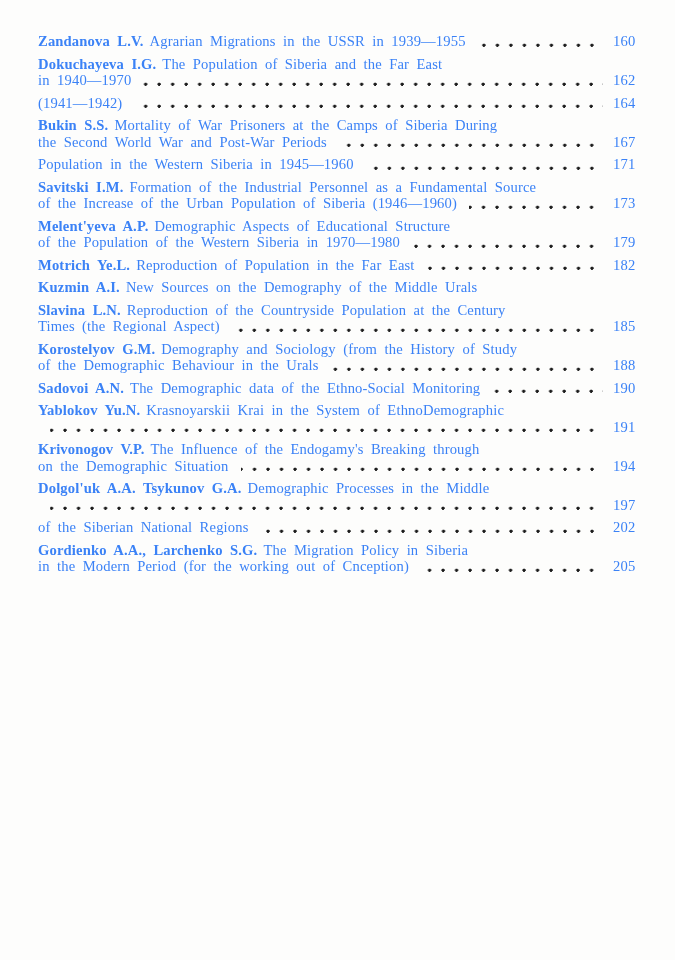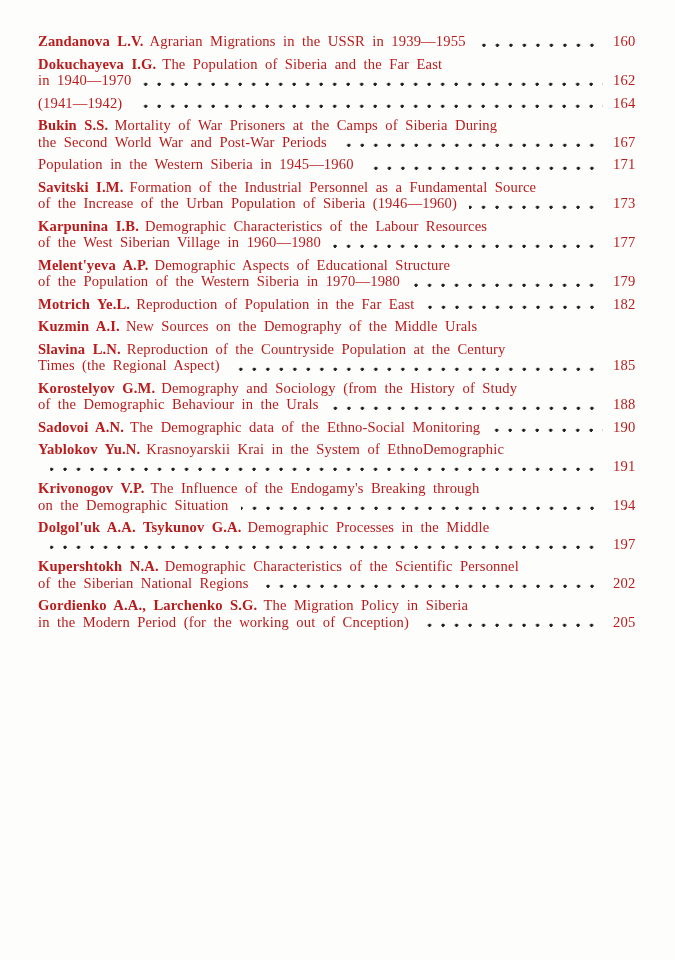--- a/index.html
+++ b/index.html
@@ -8,21 +8,21 @@
     background: #ffffff;
   }
   .page {
     position: relative;
     width: 675px;
     height: 960px;
     box-sizing: border-box;
     background: #fdfdfc;
     padding: 33px 34px 0 38px;
     font-family: "Liberation Serif", serif;
-    color: #b91c1c;
+    color: #3b82f6;
     font-size: 14.6px;
     line-height: 16.5px;
     word-spacing: 3.6px;
     letter-spacing: 0.15px;
     overflow: hidden;
   }
   .toc-list { width: 100%; }
   .entry { margin-bottom: 6px; }
   .line { white-space: nowrap; }
   .line.last {
@@ -96,28 +96,20 @@
       </div>
       <div class="entry">
         <div class="line"><span class="author">Savitski I.M.</span><span class="t">Formation of the Industrial Personnel as a Fundamental Source</span></div>
         <div class="line last">
           <span class="t2">of the Increase of the Urban Population of Siberia (1946—1960)</span>
           <span class="leader"></span>
           <span class="pagenum">173</span>
         </div>
       </div>
       <div class="entry">
-        <div class="line"><span class="author">Karpunina I.B.</span><span class="t">Demographic Characteristics of the Labour Resources</span></div>
-        <div class="line last">
-          <span class="t2">of the West Siberian Village in 1960—1980</span>
-          <span class="leader"></span>
-          <span class="pagenum">177</span>
-        </div>
-      </div>
-      <div class="entry">
         <div class="line"><span class="author">Melent'yeva A.P.</span><span class="t">Demographic Aspects of Educational Structure</span></div>
         <div class="line last">
           <span class="t2">of the Population of the Western Siberia in 1970—1980</span>
           <span class="leader"></span>
           <span class="pagenum">179</span>
         </div>
       </div>
       <div class="entry">
         <div class="line last">
           <span class="author">Motrich Ye.L.</span>
@@ -169,21 +161,20 @@
         </div>
       </div>
       <div class="entry">
         <div class="line"><span class="author">Dolgol'uk A.A. Tsykunov G.A.</span><span class="t">Demographic Processes in the Middle</span></div>
         <div class="line last">
           <span class="leader"></span>
           <span class="pagenum">197</span>
         </div>
       </div>
       <div class="entry">
-        <div class="line"><span class="author">Kupershtokh N.A.</span><span class="t">Demographic Characteristics of the Scientific Personnel</span></div>
         <div class="line last">
           <span class="t2">of the Siberian National Regions</span>
           <span class="leader"></span>
           <span class="pagenum">202</span>
         </div>
       </div>
       <div class="entry">
         <div class="line"><span class="author">Gordienko A.A., Larchenko S.G.</span><span class="t">The Migration Policy in Siberia</span></div>
         <div class="line last">
           <span class="t2">in the Modern Period (for the working out of Cnception)</span>

